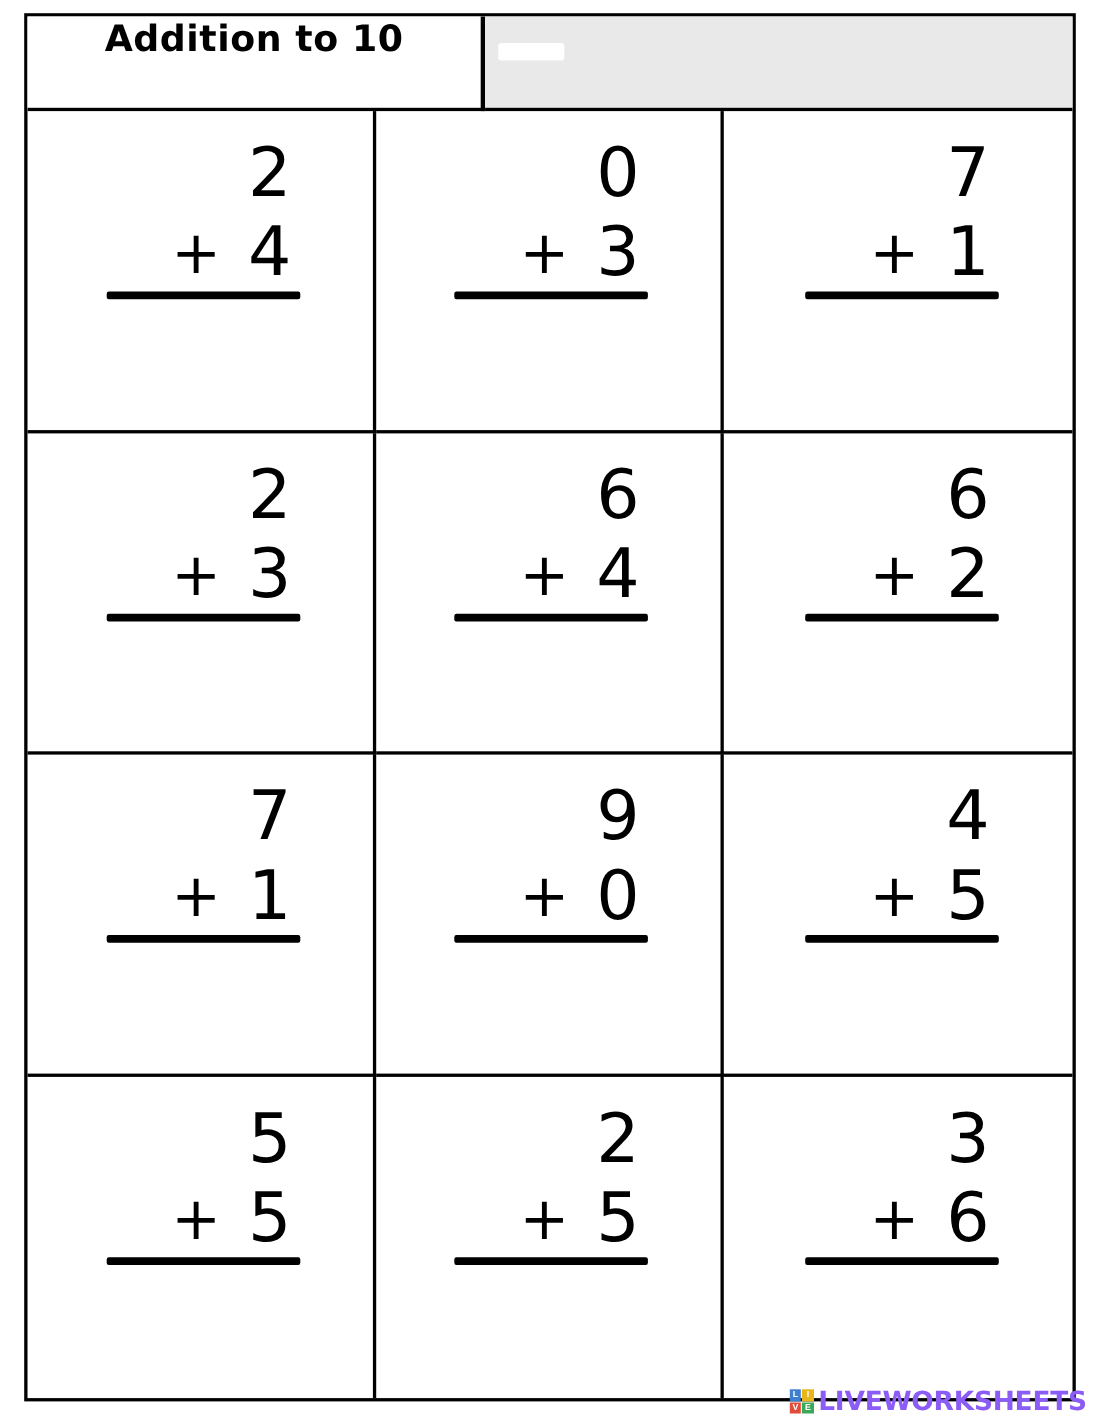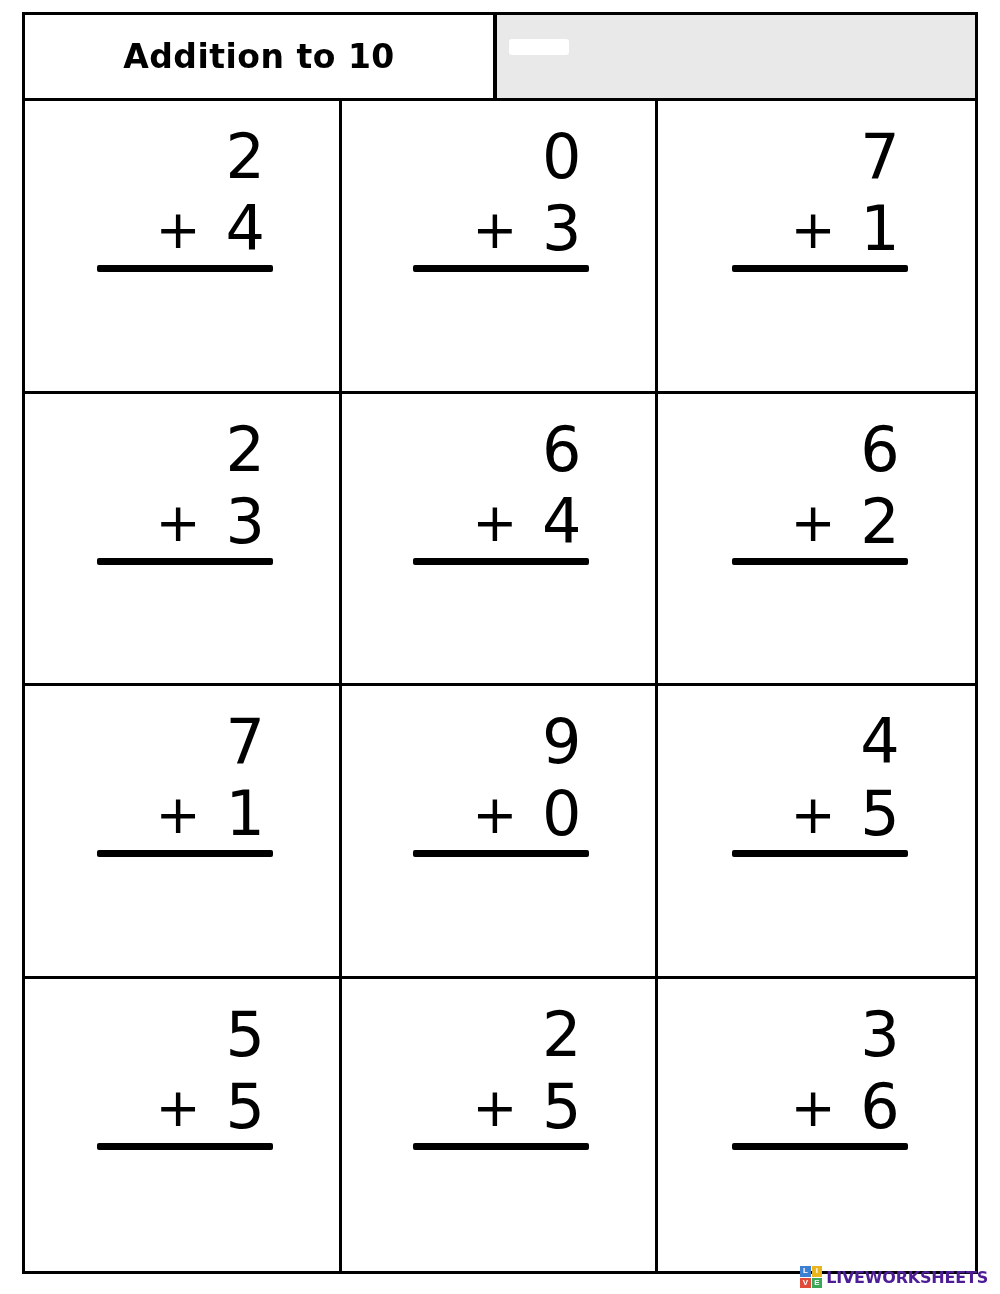--- a/index.html
+++ b/index.html
@@ -31,26 +31,25 @@
     position: absolute;
     left: 0;
     top: 0;
     width: 100%;
     height: 86px;
     display: flex;
     align-items: stretch;
     box-sizing: border-box;
   }
   .title-box {
-    width: 472px;
+    width: 416px;
     border-right: 4px solid #000000;
     border-bottom: 3px solid #000000;
     box-sizing: border-box;
     display: flex;
-    align-items: center;
     justify-content: center;
     background: #ffffff;
   }
   .title-text {
     font-size: 33px;
     font-weight: bold;
     letter-spacing: 0.5px;
     color: #000000;
     font-family: "DejaVu Sans", sans-serif;
   }
@@ -150,23 +149,23 @@
   }
   .wm-logo span {
     display: block;
     font-size: 8px;
     line-height: 10px;
     color: #ffffff;
     text-align: center;
     font-weight: bold;
   }
   .wm-text {
-    font-size: 16px;
+    font-size: 24px;
     font-weight: bold;
-    color: #4c1d95;
+    color: #8b5cf6;
     letter-spacing: -0.2px;
     font-family: "DejaVu Sans", sans-serif;
   }
 </style>
 </head>
 <body>
 
 <div class="page">
   <div class="sheet">
 

